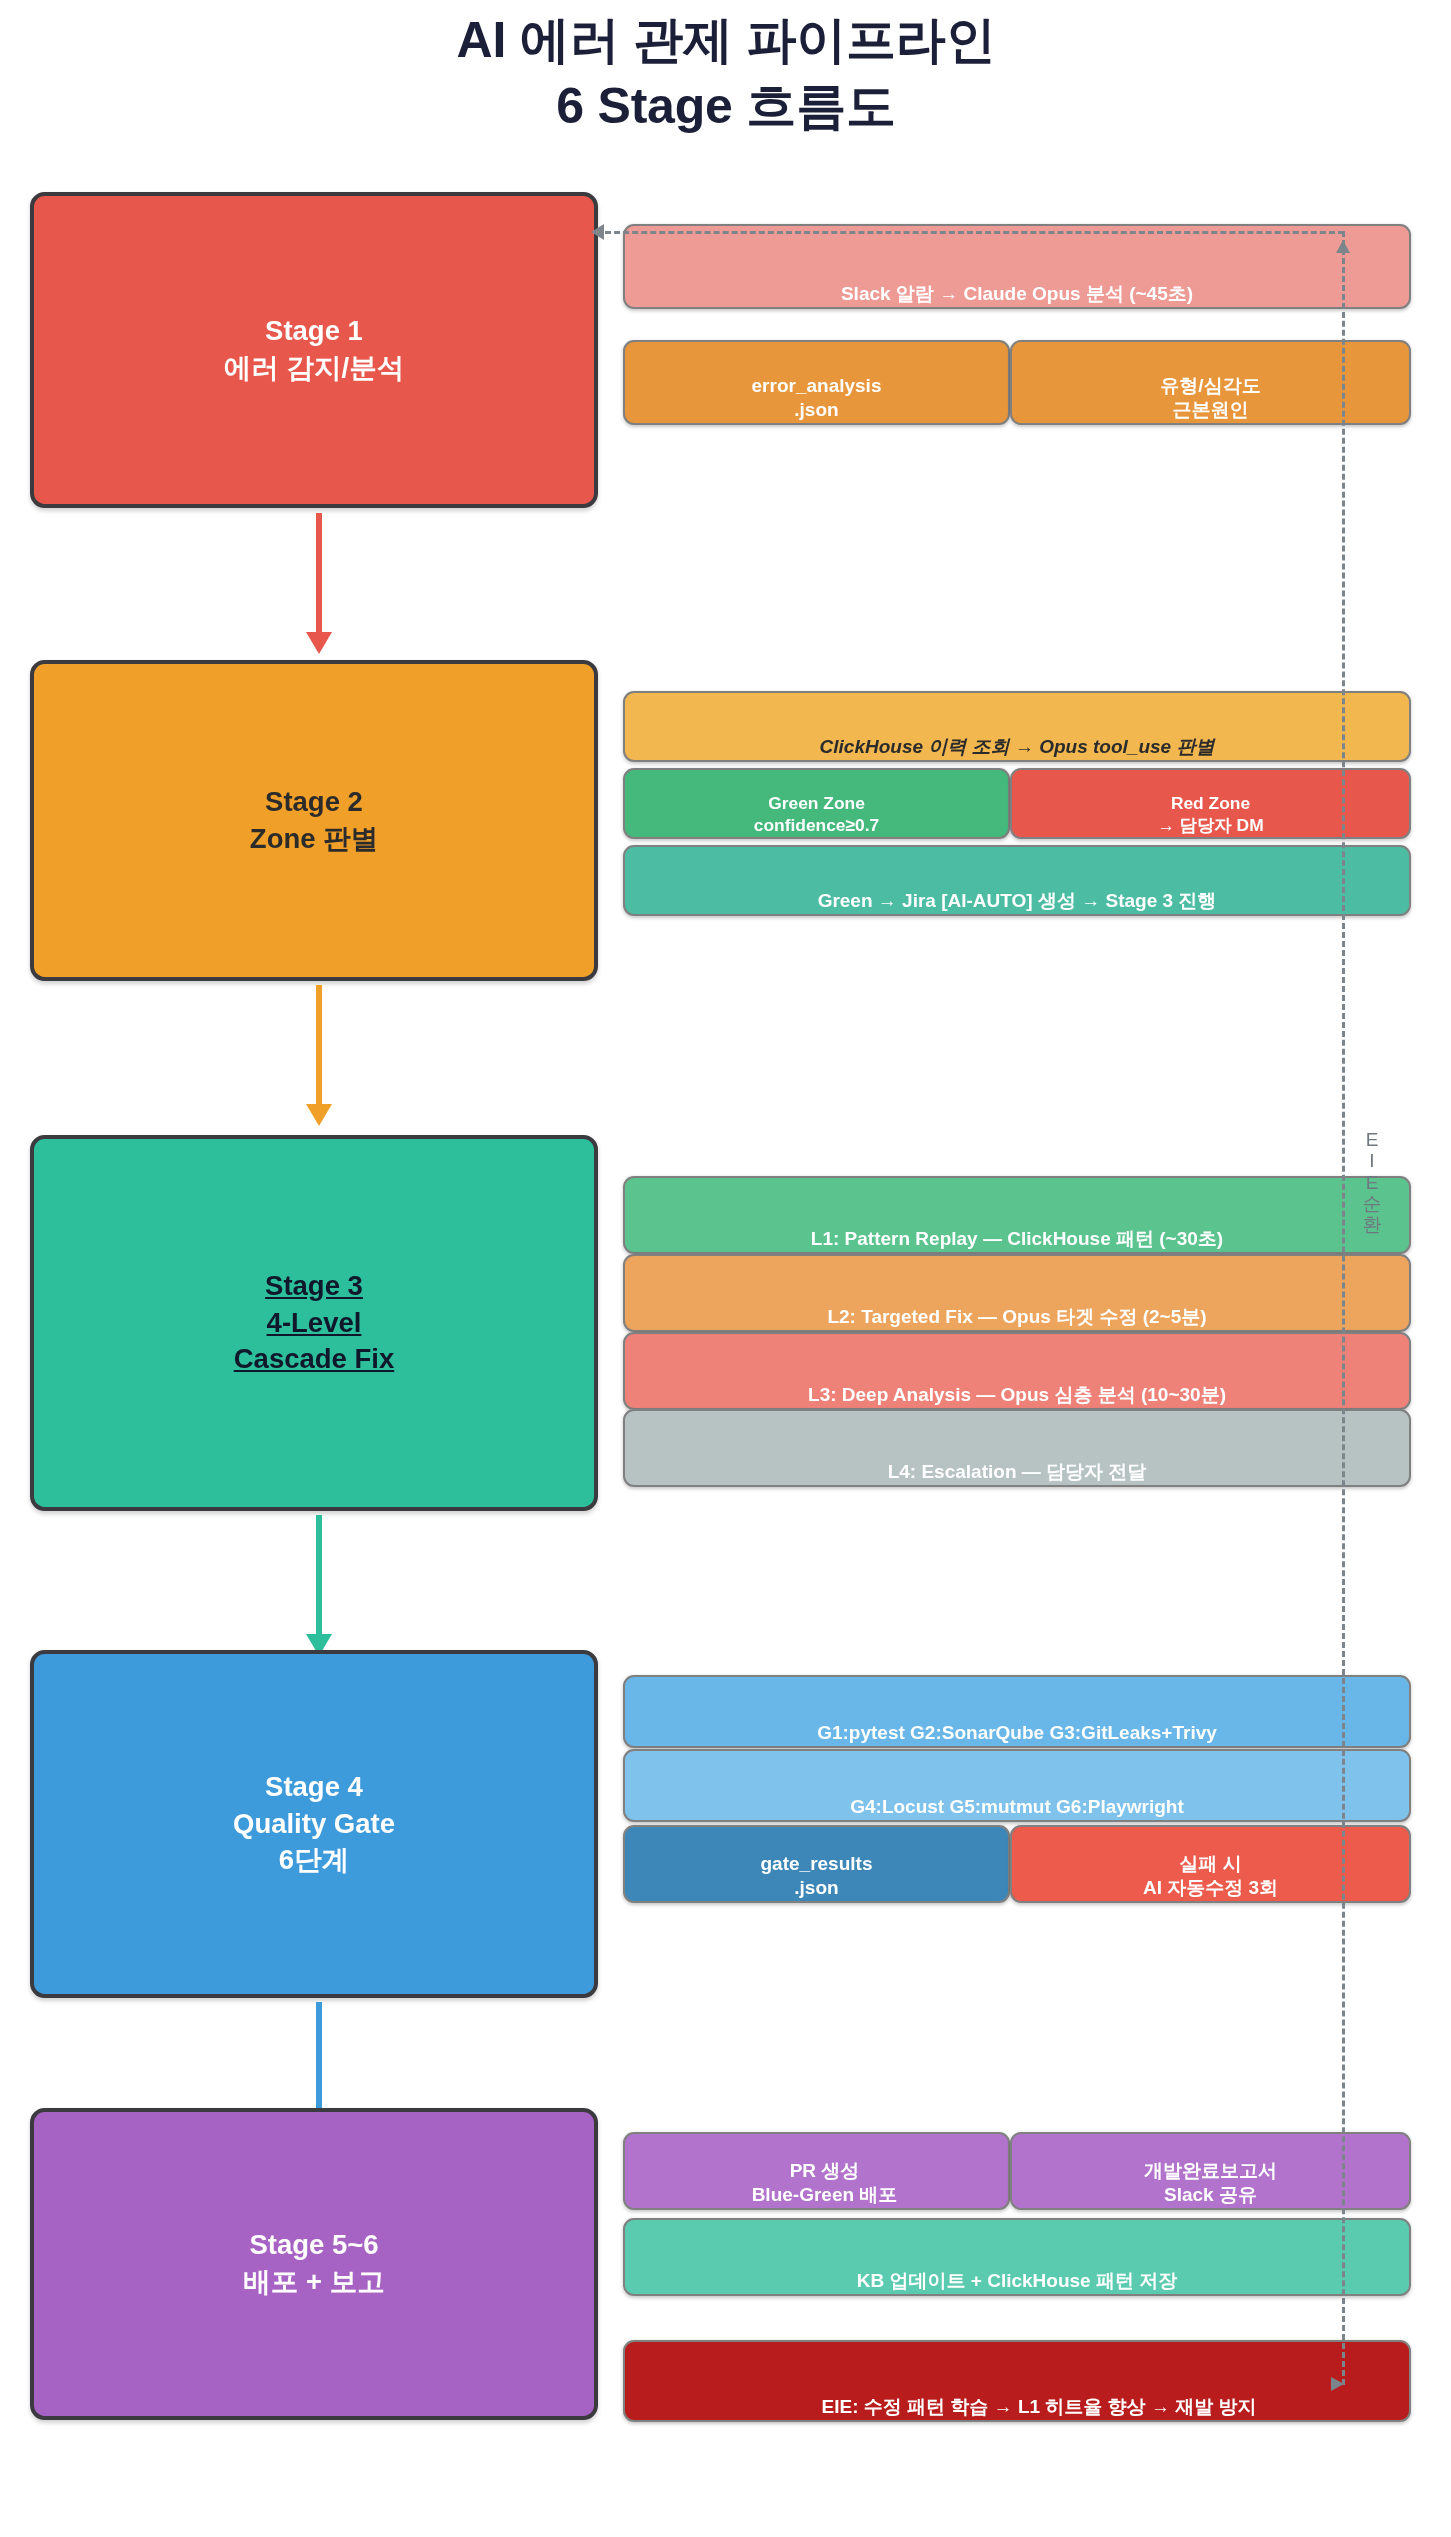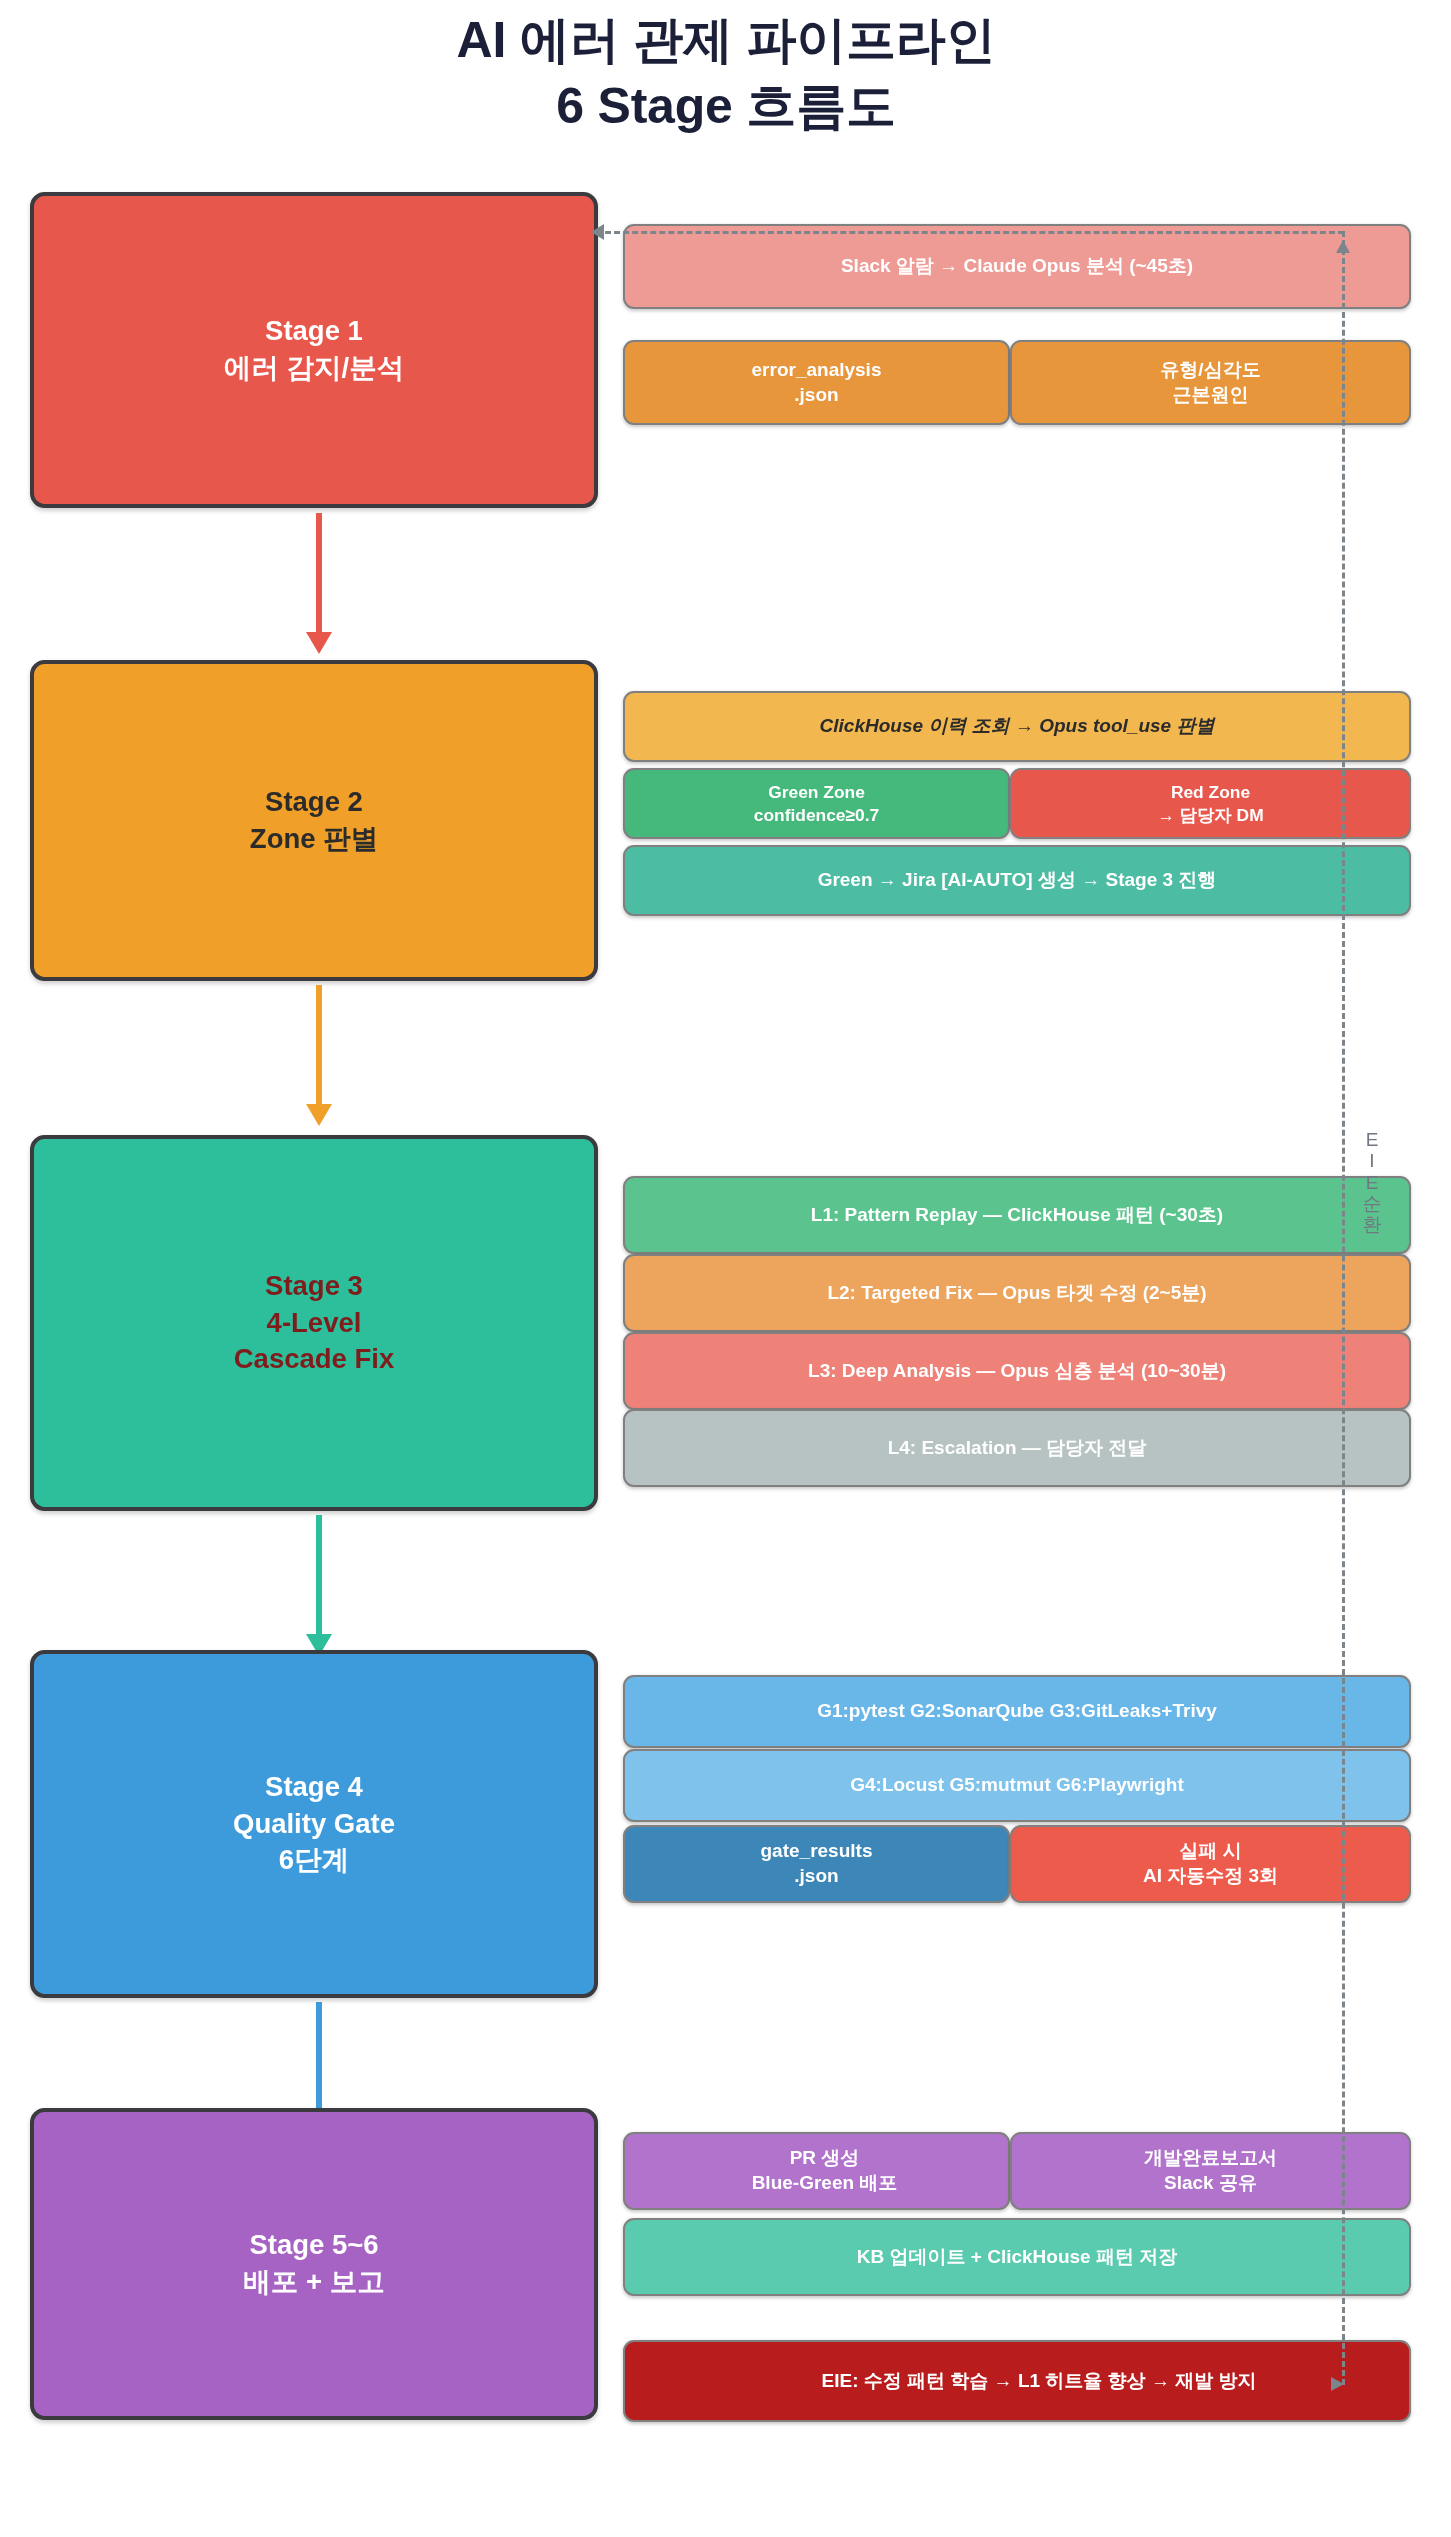--- a/index.html
+++ b/index.html
@@ -55,21 +55,21 @@
     white-space: pre-line;
   }
 
   
   .chip {
     position: absolute;
     box-sizing: border-box;
     border: 2.7px solid #808080;
     border-radius: 11px;
     display: flex;
-    align-items: center;
+    align-items: flex-end;
     justify-content: center;
     text-align: center;
     box-shadow: 0 1.8px 3.7px rgba(0,0,0,0.22);
   }
   .chip-text {
     font-size: 19px;
     font-weight: bold;
     line-height: 1.3;
     white-space: pre-line;
     padding: 0 9.2px;
@@ -194,21 +194,21 @@
   <div class="chip" style="left:623px; top:845px; width:788px; height:71px; background:#4CBCA3;">
     <div class="chip-text" style="color:#ffffff;">Green → Jira [AI-AUTO] 생성 → Stage 3 진행</div>
   </div>
 
   <div class="flow-arrow" style="left:319px; top:985px; height:142px;">
     <div class="shaft" style="height:121px; background:#F0A028;"></div>
     <div class="head" style="top:119px; border-top:22px solid #F0A028;"></div>
   </div>
 
   <div class="stage-box" style="left:30px; top:1135px; width:568px; height:376px; background:#2DBE9C;">
-    <div class="stage-label" style="color:#7f1d1d;">Stage 3
+    <div class="stage-label" style="color:#0f172a;text-decoration:underline;">Stage 3
 4-Level
 Cascade Fix</div>
   </div>
 
   <div class="chip" style="left:623px; top:1176px; width:788px; height:78px; background:#5BC48E;">
     <div class="chip-text" style="color:#ffffff;">L1: Pattern Replay — ClickHouse 패턴 (~30초)</div>
   </div>
   <div class="chip" style="left:623px; top:1254px; width:788px; height:78px; background:#EDA45C;">
     <div class="chip-text" style="color:#ffffff;">L2: Targeted Fix — Opus 타겟 수정 (2~5분)</div>
   </div>

